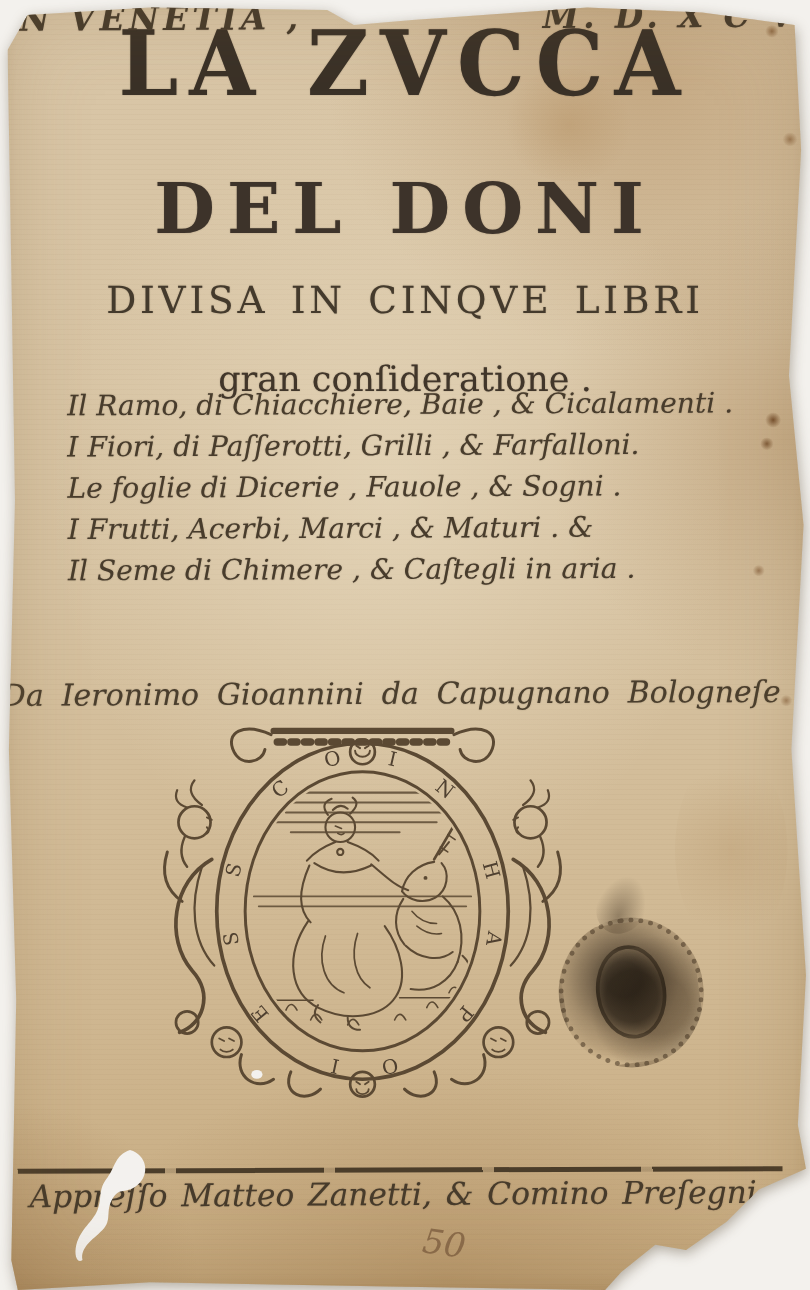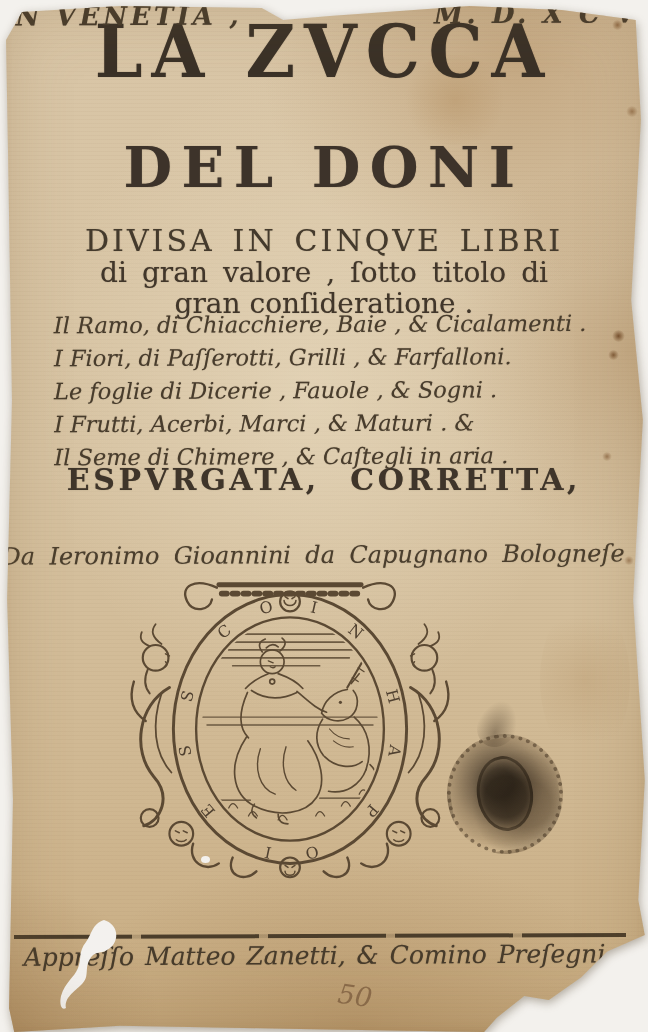--- a/index.html
+++ b/index.html
@@ -79,32 +79,30 @@
       <div class="fox" style="left:612px;top:330px;width:13px;height:12px;background:radial-gradient(circle,rgba(104,64,30,.85),rgba(104,64,30,0) 72%);"></div>
       <div class="fox" style="left:608px;top:350px;width:11px;height:10px;background:radial-gradient(circle,rgba(104,64,30,.75),rgba(104,64,30,0) 72%);"></div>
       <div class="fox" style="left:602px;top:452px;width:10px;height:9px;background:radial-gradient(circle,rgba(118,76,40,.6),rgba(118,76,40,0) 72%);"></div>
       <div class="fox" style="left:624px;top:556px;width:10px;height:9px;background:radial-gradient(circle,rgba(118,76,40,.55),rgba(118,76,40,0) 72%);"></div>
       <div class="fox" style="left:540px;top:600px;width:90px;height:160px;background:radial-gradient(circle,rgba(160,120,72,.18),rgba(160,120,72,0) 70%);"></div>
 
       <div class="abs ctr ink title1"><span>LA ZVCCA</span></div>
       <div class="abs ctr ink title2">DEL DONI</div>
 
       <div class="abs ctr ink divis1">DIVISA IN CINQVE LIBRI</div>
-      <div class="abs ctr ink divis2">di gran valore ,  ſotto titolo di</div>
       <div class="abs ctr ink divis3">gran conſideratione .</div>
 
       <div class="abs ink books">
         <div>Il Ramo, di Chiacchiere, Baie , &amp; Cicalamenti .</div>
         <div>I Fiori, di Paſſerotti, Grilli , &amp; Farfalloni.</div>
         <div>Le foglie di Dicerie , Fauole , &amp; Sogni .</div>
         <div>I Frutti, Acerbi, Marci , &amp; Maturi . &amp;</div>
         <div>Il Seme di Chimere , &amp; Caſtegli in aria .</div>
       </div>
 
-      <div class="abs ctr ink expur1">ESPVRGATA, CORRETTA,</div>
       <div class="abs ctr ink editor">Da Ieronimo Gioannini da Capugnano Bologneſe .</div>
 
       <svg class="emblem" viewBox="0 0 340 320" fill="none" stroke="#5b4933" stroke-width="2" stroke-linecap="round">
 
         <g>
           <path d="M98,14 L242,14" stroke-width="5"></path>
           <path d="M101,23 L239,23" stroke-width="6" stroke-dasharray="5 6"></path>
           <path d="M96,17 C74,7 58,15 66,31 C72,43 89,40 91,29" stroke-width="2.4"></path>
           <path d="M244,17 C266,7 282,15 274,31 C268,43 251,40 249,29" stroke-width="2.4"></path>
           <circle cx="170" cy="31" r="10" stroke-width="2.2"></circle>

